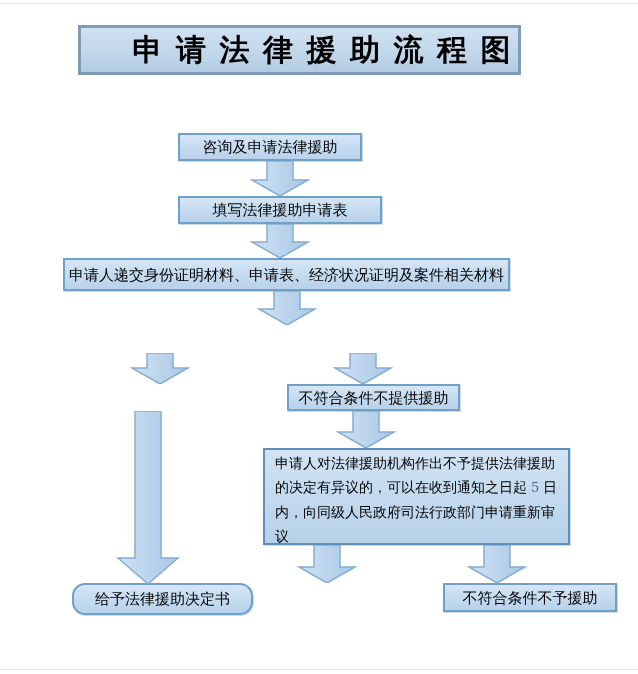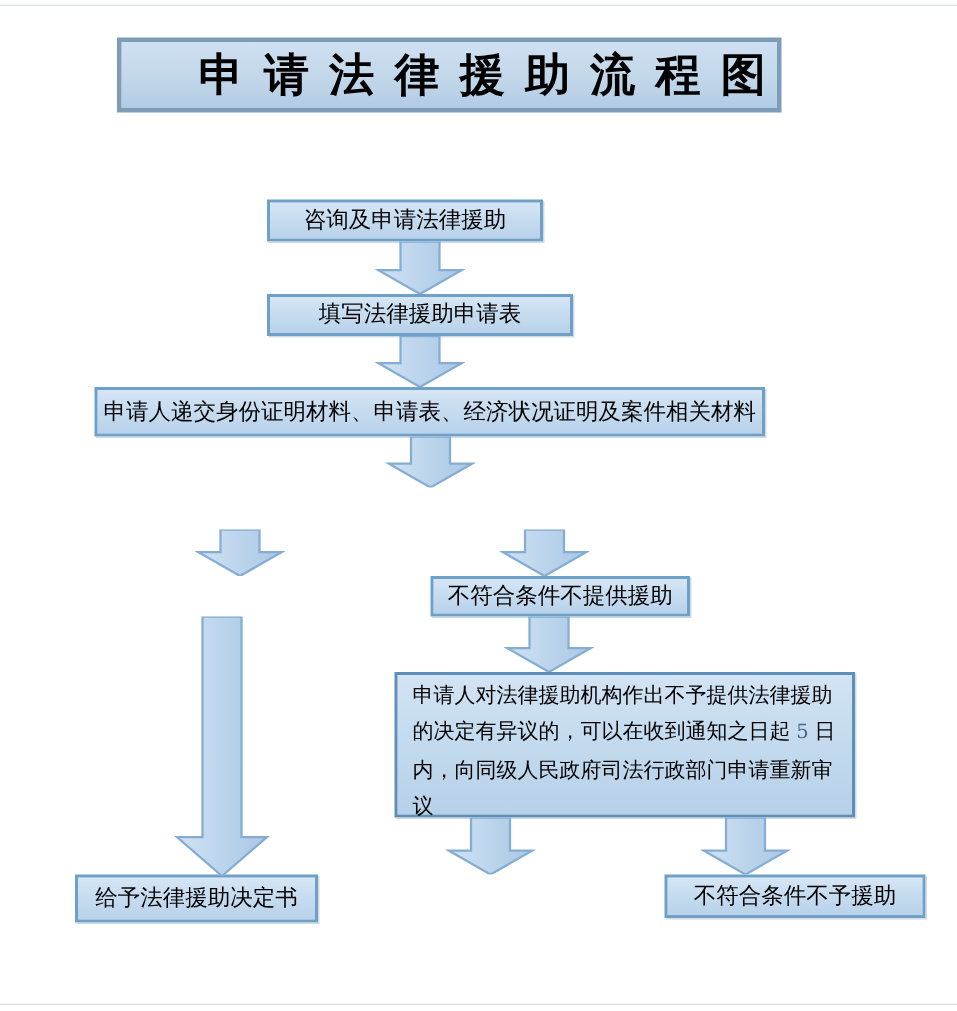--- a/index.html
+++ b/index.html
@@ -97,21 +97,21 @@
   <div class="node" style="left:178px; top:196px; width:204px; height:28px;">填写法律援助申请表</div>
 
 
 
   <div class="node" style="left:287px; top:384px; width:173px; height:27px;">不符合条件不提供援助</div>
 
   <div class="appeal-box">
     <span>申请人对法律援助机构作出不予提供法律援助的决定有异议的，可以在收到通知之日起 </span><span class="days">5</span><span> 日内，向同级人民政府司法行政部门申请重新审议</span>
   </div>
 
-  <div class="node" style="left:50px; top:583px; width:162px; height:32px;">给予法律援助决定书</div>
+  <div class="node" style="left:72px; top:583px; width:181px; height:32px;border-radius:13px;">给予法律援助决定书</div>
 
 
   <div class="node" style="left:443px; top:583px; width:174px; height:29px;">不符合条件不予援助</div>
 
   <svg class="arrow-svg" style="left:250px; top:161px;" width="60" height="35" viewBox="0 0 60 35">
     <defs>
       <linearGradient id="agrad" x1="0" y1="0" x2="1" y2="0">
         <stop offset="0" stop-color="#cfe2f3"></stop>
         <stop offset="1" stop-color="#a9c7e5"></stop>
       </linearGradient>

